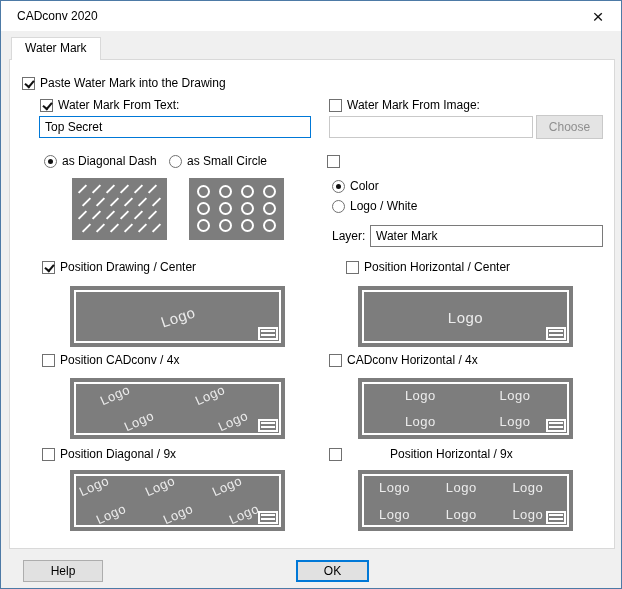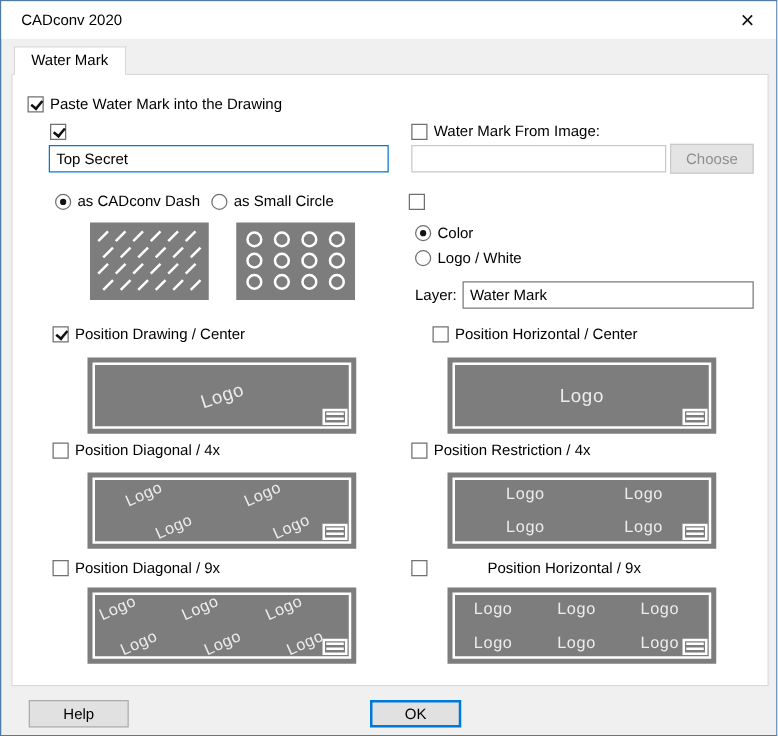--- a/index.html
+++ b/index.html
@@ -116,33 +116,34 @@
 
   <div class="tabpage" id="tabpage">
 
     <label class="cb checked" style="left:12px;top:17px">
       <span class="box"></span>
       <span>Paste Water Mark into the Drawing</span>
     </label>
 
     <label class="cb checked" style="left:30px;top:39px">
       <span class="box"></span>
+      <span>Water Mark From Text:</span>
     </label>
     <input class="textbox focused" style="left: 29px; top: 56px; width: 272px;" value="Top Secret">
 
     <label class="cb" style="left:319px;top:39px">
       <span class="box"></span>
       <span>Water Mark From Image:</span>
     </label>
     <input class="textbox dim" style="left: 319px; top: 56px; width: 204px;" value="">
     <button class="btn disabled" style="left:526px;top:55px;width:67px;height:24px">Choose</button>
 
     <label class="radio checked" style="left:34px;top:95px">
       <span class="dot"></span>
-      <span>as CADconv Dash</span>
+      <span>as Diagonal Dash</span>
     </label>
     <label class="radio" style="left:159px;top:95px">
       <span class="dot"></span>
       <span>as Small Circle</span>
     </label>
 
     <div class="preview dash-preview" id="dashPreview" style="left:62px;top:118px">
         <i class="dash" style="left: 5px; top: 10px;"></i>
         <i class="dash" style="left: 19px; top: 10px;"></i>
         <i class="dash" style="left: 33px; top: 10px;"></i>
@@ -212,33 +213,33 @@
         <span class="box"></span>
         <span>Position Horizontal / Center</span>
       </label>
       <div class="preview logo-preview" style="left: 348px; top: 226px;">
         <div class="logo-frame"></div>
         <span class="logo-txt" style="left: 50%; top: 50%; transform: translate(-50%, -50%) rotate(0deg); font-size: 15px;">Logo</span>
         <div class="titleblock"></div>
       </div>
       <label class="cb" style="left: 32px; top: 294px;">
         <span class="box"></span>
-        <span>Position Diagonal / 4x</span>
+        <span>Position CADconv / 4x</span>
       </label>
       <div class="preview logo-preview" style="left: 60px; top: 318px;">
         <div class="logo-frame"></div>
         <span class="logo-txt" style="left: 21%; top: 28%; transform: translate(-50%, -50%) rotate(-24deg);">Logo</span>
         <span class="logo-txt" style="left: 65%; top: 28%; transform: translate(-50%, -50%) rotate(-24deg);">Logo</span>
         <span class="logo-txt" style="left: 32%; top: 70%; transform: translate(-50%, -50%) rotate(-24deg);">Logo</span>
         <span class="logo-txt" style="left: 76%; top: 70%; transform: translate(-50%, -50%) rotate(-24deg);">Logo</span>
         <div class="titleblock"></div>
       </div>
       <label class="cb" style="left: 319px; top: 294px;">
         <span class="box"></span>
-        <span>Position Restriction / 4x</span>
+        <span>CADconv Horizontal / 4x</span>
       </label>
       <div class="preview logo-preview" style="left: 348px; top: 318px;">
         <div class="logo-frame"></div>
         <span class="logo-txt" style="left: 29%; top: 28%; transform: translate(-50%, -50%) rotate(0deg);">Logo</span>
         <span class="logo-txt" style="left: 73%; top: 28%; transform: translate(-50%, -50%) rotate(0deg);">Logo</span>
         <span class="logo-txt" style="left: 29%; top: 70%; transform: translate(-50%, -50%) rotate(0deg);">Logo</span>
         <span class="logo-txt" style="left: 73%; top: 70%; transform: translate(-50%, -50%) rotate(0deg);">Logo</span>
         <div class="titleblock"></div>
       </div>
       <label class="cb" style="left: 32px; top: 388px;">

